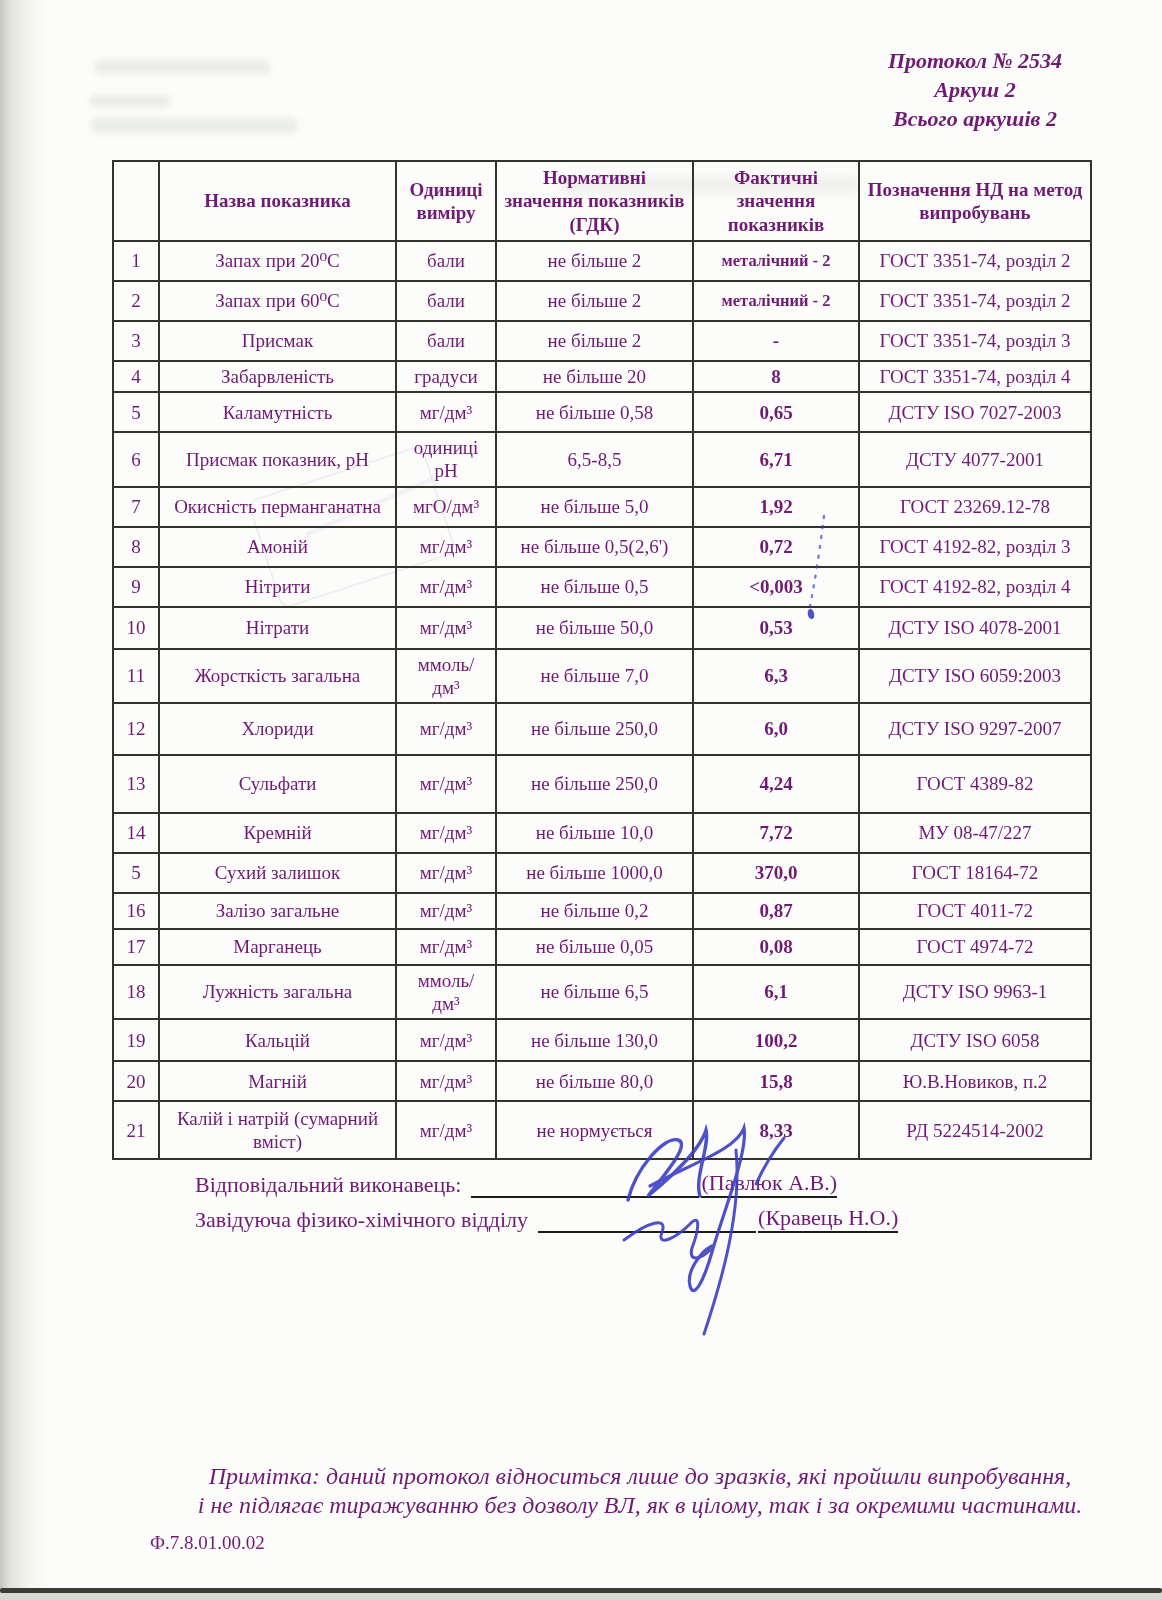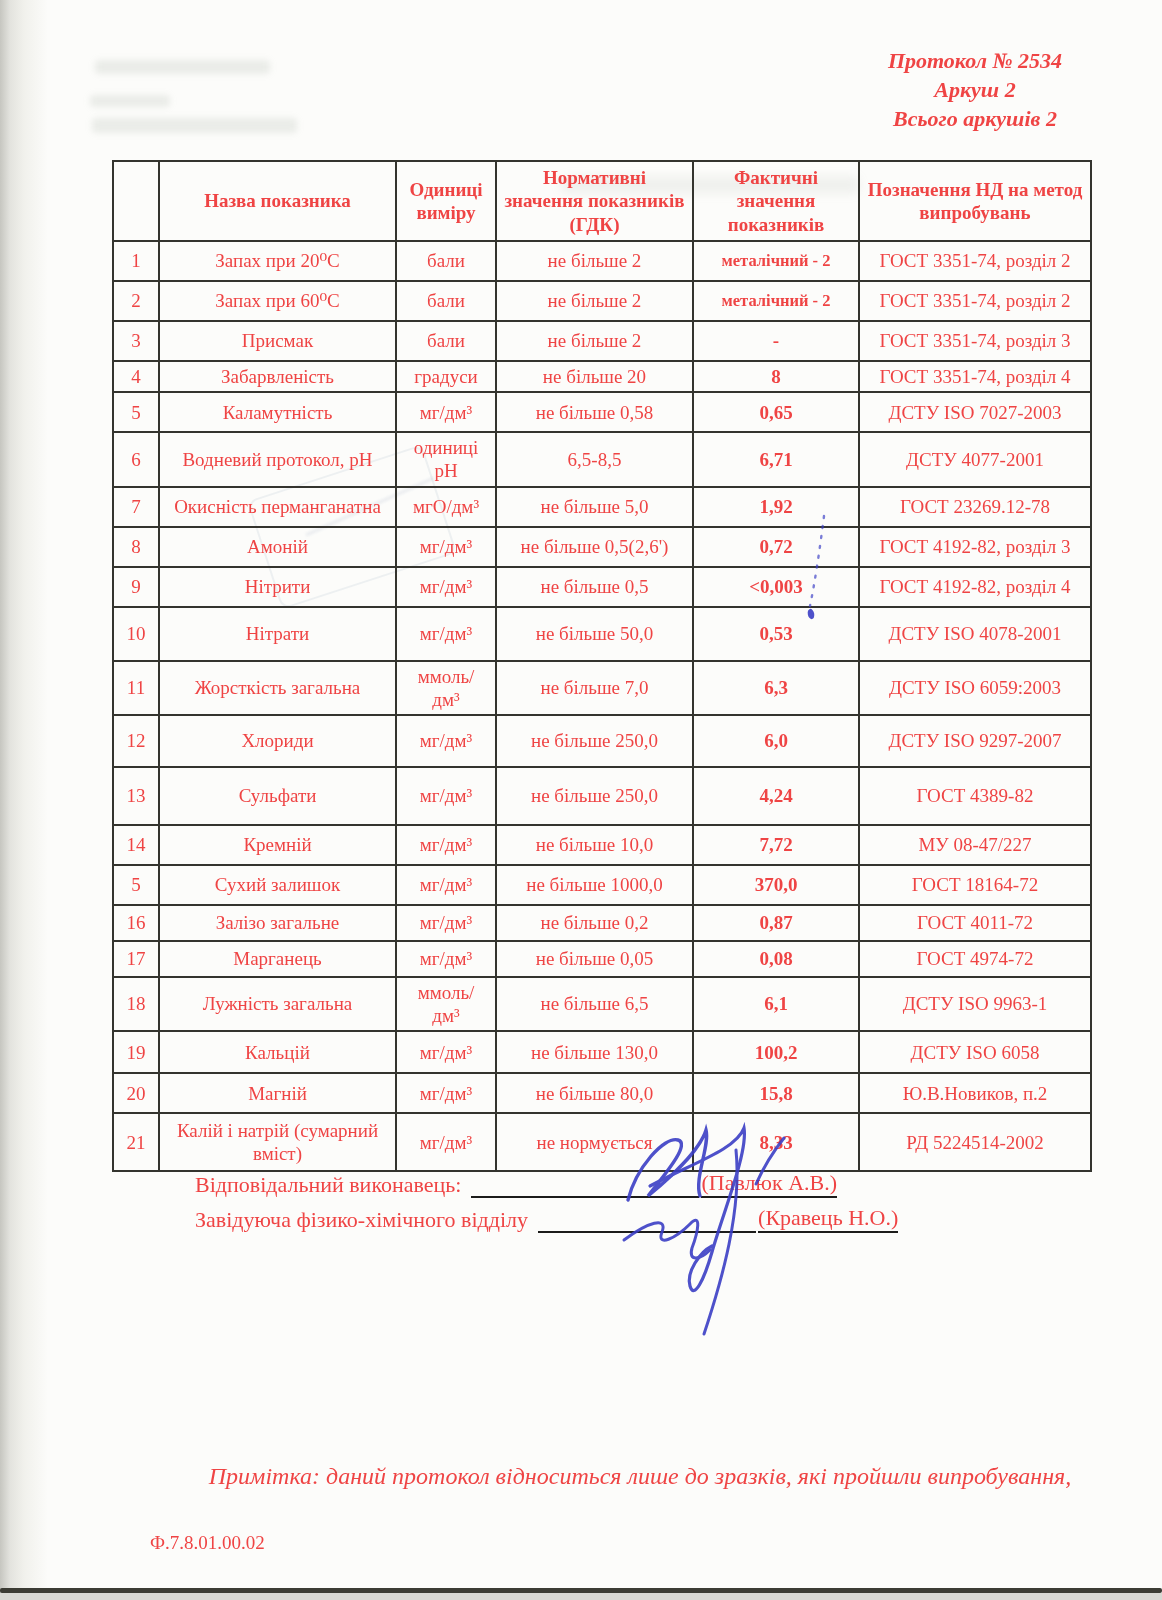--- a/index.html
+++ b/index.html
@@ -2,21 +2,21 @@
 <html><head>
 <meta charset="utf-8">
 <style>
   html,body{margin:0;padding:0;background:#888;}
   .page{
     position:relative;
     width:1162px;height:1600px;
     margin:0 auto;
     background:#fcfcfa;
     font-family:"Liberation Serif","DejaVu Serif",serif;
-    color:#ef4444;
+    color:#701a75;
     overflow:hidden;
   }
   
   .left-scan-band{
     position:absolute;left:0;top:0;bottom:0;width:48px;
     background:linear-gradient(to right,#c6c6c0 0px,#e3e3de 10px,#f1f1ec 24px,#fcfcfa 48px);
   }
   .bottom-scan-line{
     position:absolute;left:0;right:0;top:1588px;height:5px;
     background:#3c3c34;border-radius:2px;
@@ -55,21 +55,21 @@
     padding:3px 6px;
     line-height:1.22;
     overflow:hidden;
   }
   table.results thead th{
     height:72px;font-weight:bold;font-size:19px;
   }
   table.results tbody tr{height:40px;}
   table.results tbody tr:nth-child(4){height:30px;}
   table.results tbody tr:nth-child(6){height:52px;}
-  table.results tbody tr:nth-child(10){height:54px;}
+  table.results tbody tr:nth-child(10){height:42px;}
   table.results tbody tr:nth-child(11){height:52px;margin-left:8px;}
   table.results tbody tr:nth-child(12){height:52px;}
   table.results tbody tr:nth-child(13){height:58px;}
   table.results tbody tr:nth-child(16){height:36px;}
   table.results tbody tr:nth-child(17){height:36px;}
   table.results tbody tr:nth-child(18){height:52px;}
   table.results tbody tr:nth-child(19){height:42px;}
   table.results tbody tr:nth-child(21){height:58px;padding-left:36px;}
   td.col-fact{font-weight:bold;}
   td.fact-text{font-size:16.5px;}
@@ -174,21 +174,21 @@
         <tr>
           <td class="col-num">5</td>
           <td class="col-name">Каламутність</td>
           <td class="col-unit">мг/дм³</td>
           <td class="col-norm">не більше 0,58</td>
           <td class="col-fact">0,65</td>
           <td class="col-method">ДСТУ ISO 7027-2003</td>
         </tr>
         <tr>
           <td class="col-num">6</td>
-          <td class="col-name">Водневий протокол, рН</td>
+          <td class="col-name">Присмак показник, рН</td>
           <td class="col-unit">одиниці рН</td>
           <td class="col-norm">6,5-8,5</td>
           <td class="col-fact">6,71</td>
           <td class="col-method">ДСТУ 4077-2001</td>
         </tr>
         <tr>
           <td class="col-num">7</td>
           <td class="col-name">Окисність перманганатна</td>
           <td class="col-unit">мгО/дм³</td>
           <td class="col-norm">не більше 5,0</td>
@@ -332,16 +332,17 @@
       <path stroke-width="3.4" d="M 628 1200 C 636 1168, 664 1136, 678 1140 C 692 1144, 660 1180, 648 1196 C 670 1178, 700 1150, 706 1130 C 710 1146, 694 1178, 700 1196"></path>
       <path stroke-width="3.2" d="M 650 1186 C 690 1164, 736 1150, 744 1128 C 748 1152, 724 1210, 712 1252 C 704 1280, 694 1300, 690 1286 C 686 1272, 700 1252, 712 1246"></path>
       <path stroke-width="3.0" d="M 624 1240 C 648 1222, 668 1216, 662 1232 C 656 1248, 676 1238, 690 1224 C 702 1212, 698 1232, 692 1248 C 688 1262, 700 1260, 710 1250"></path>
       <path stroke-width="3.0" d="M 736 1150 C 742 1210, 722 1280, 704 1334"></path>
       <path stroke-width="3.0" d="M 756 1184 C 766 1162, 776 1148, 784 1138"></path>
     </g>
   </svg>
 
   <div class="note-block">
     <div>Примітка: даний протокол відноситься лише до зразків, які пройшли випробування,</div>
+    <div>і не підлягає тиражуванню без дозволу ВЛ, як в цілому, так і за окремими частинами.</div>
   </div>
   <div class="form-code">Ф.7.8.01.00.02</div>
 
 </div>
 
 </body></html>

